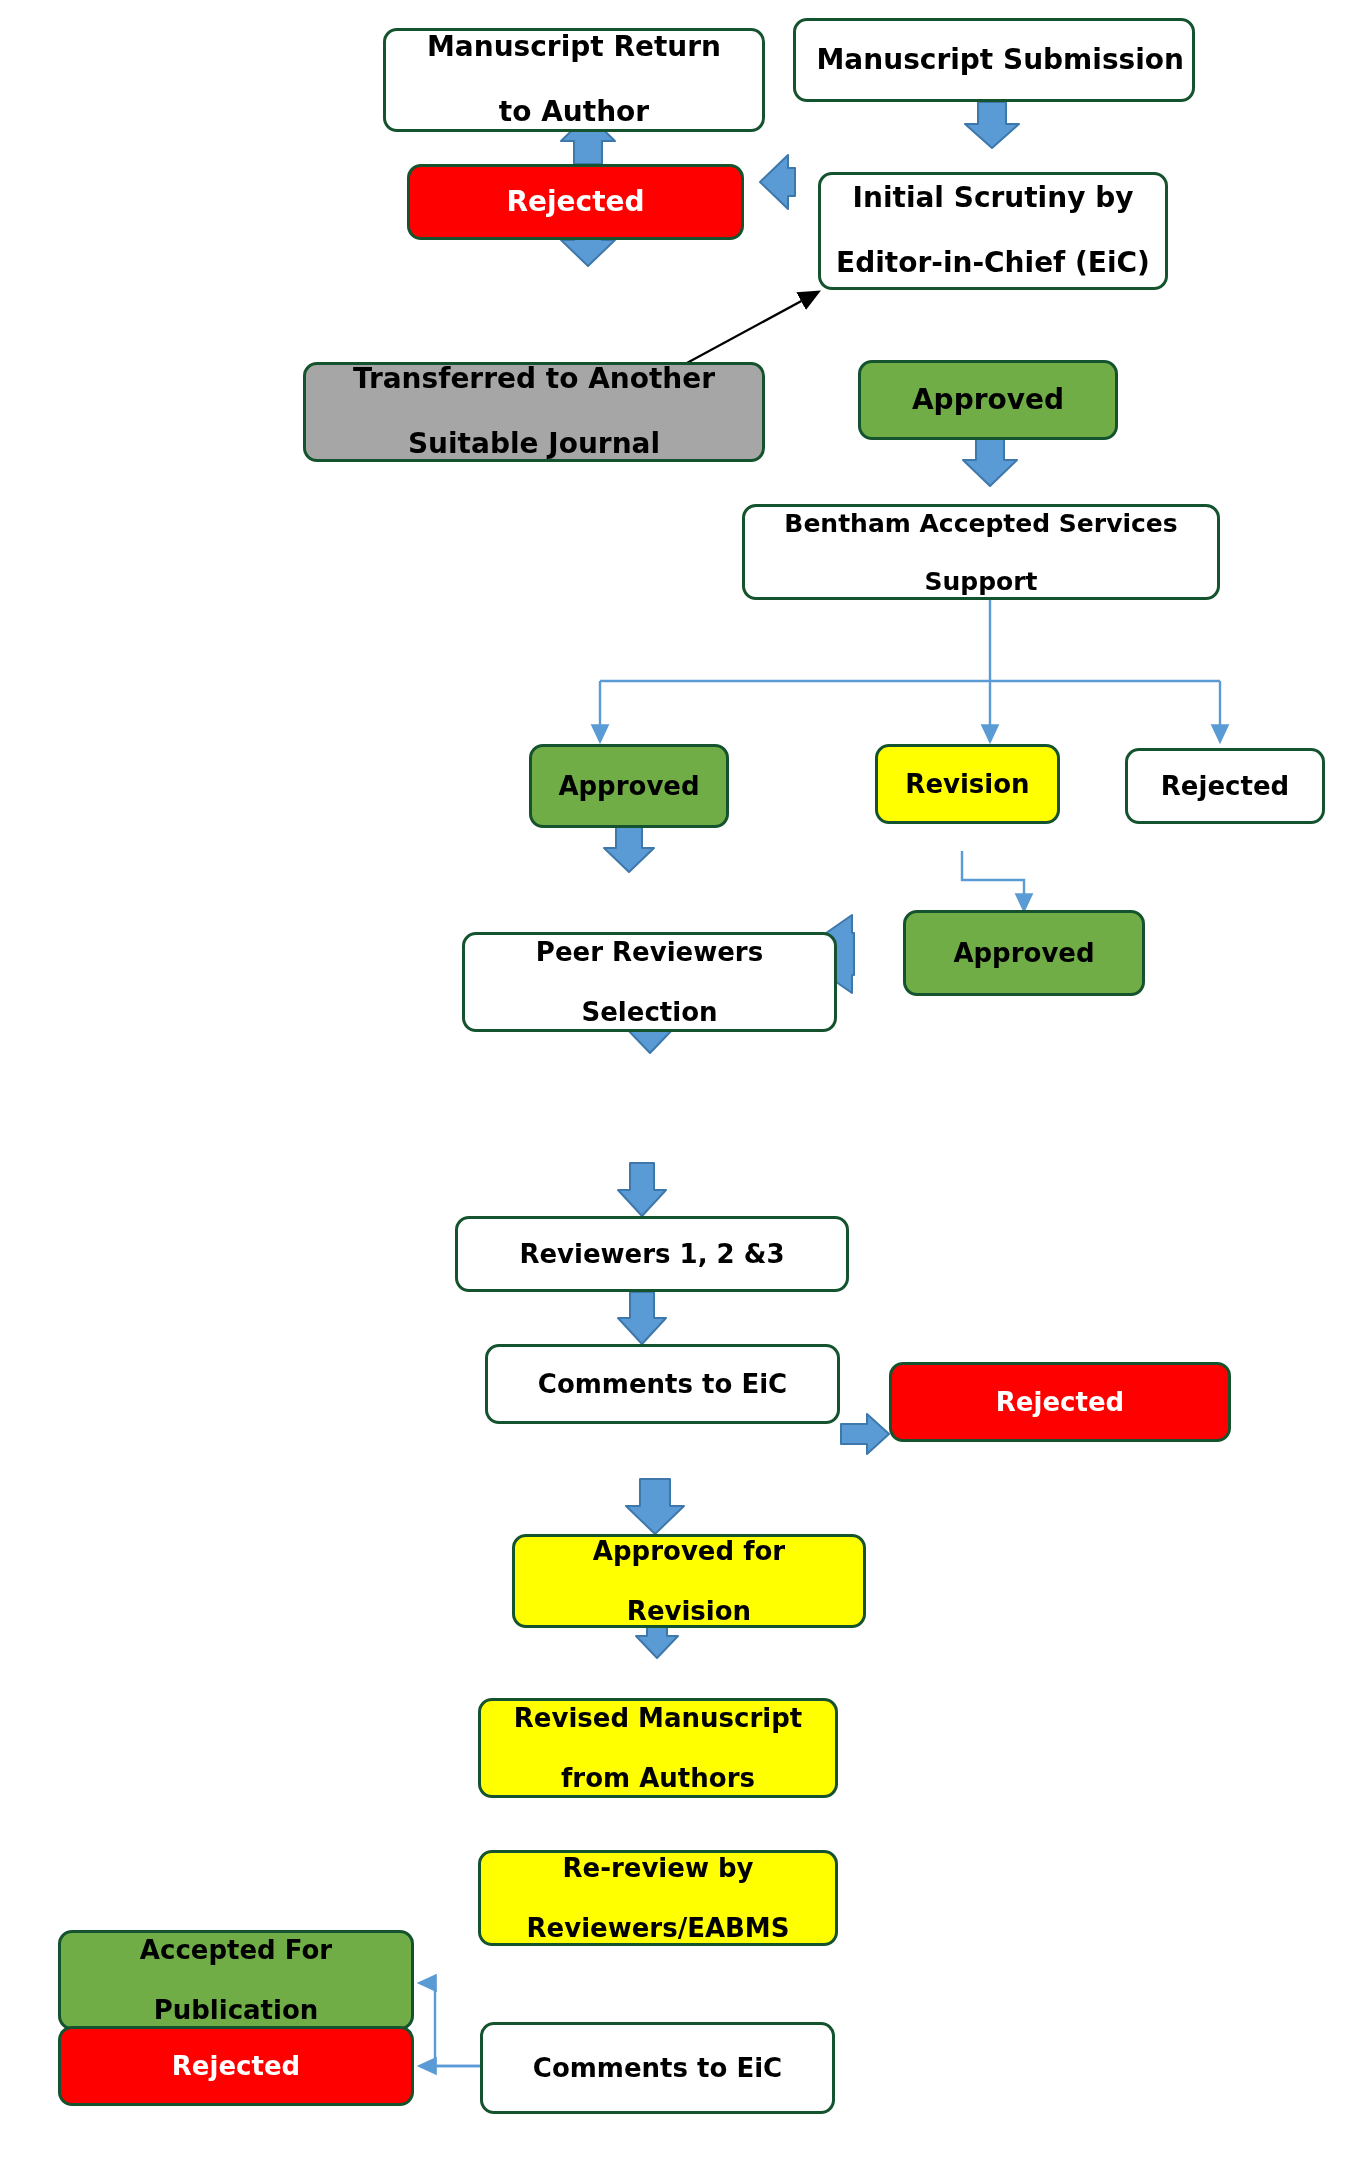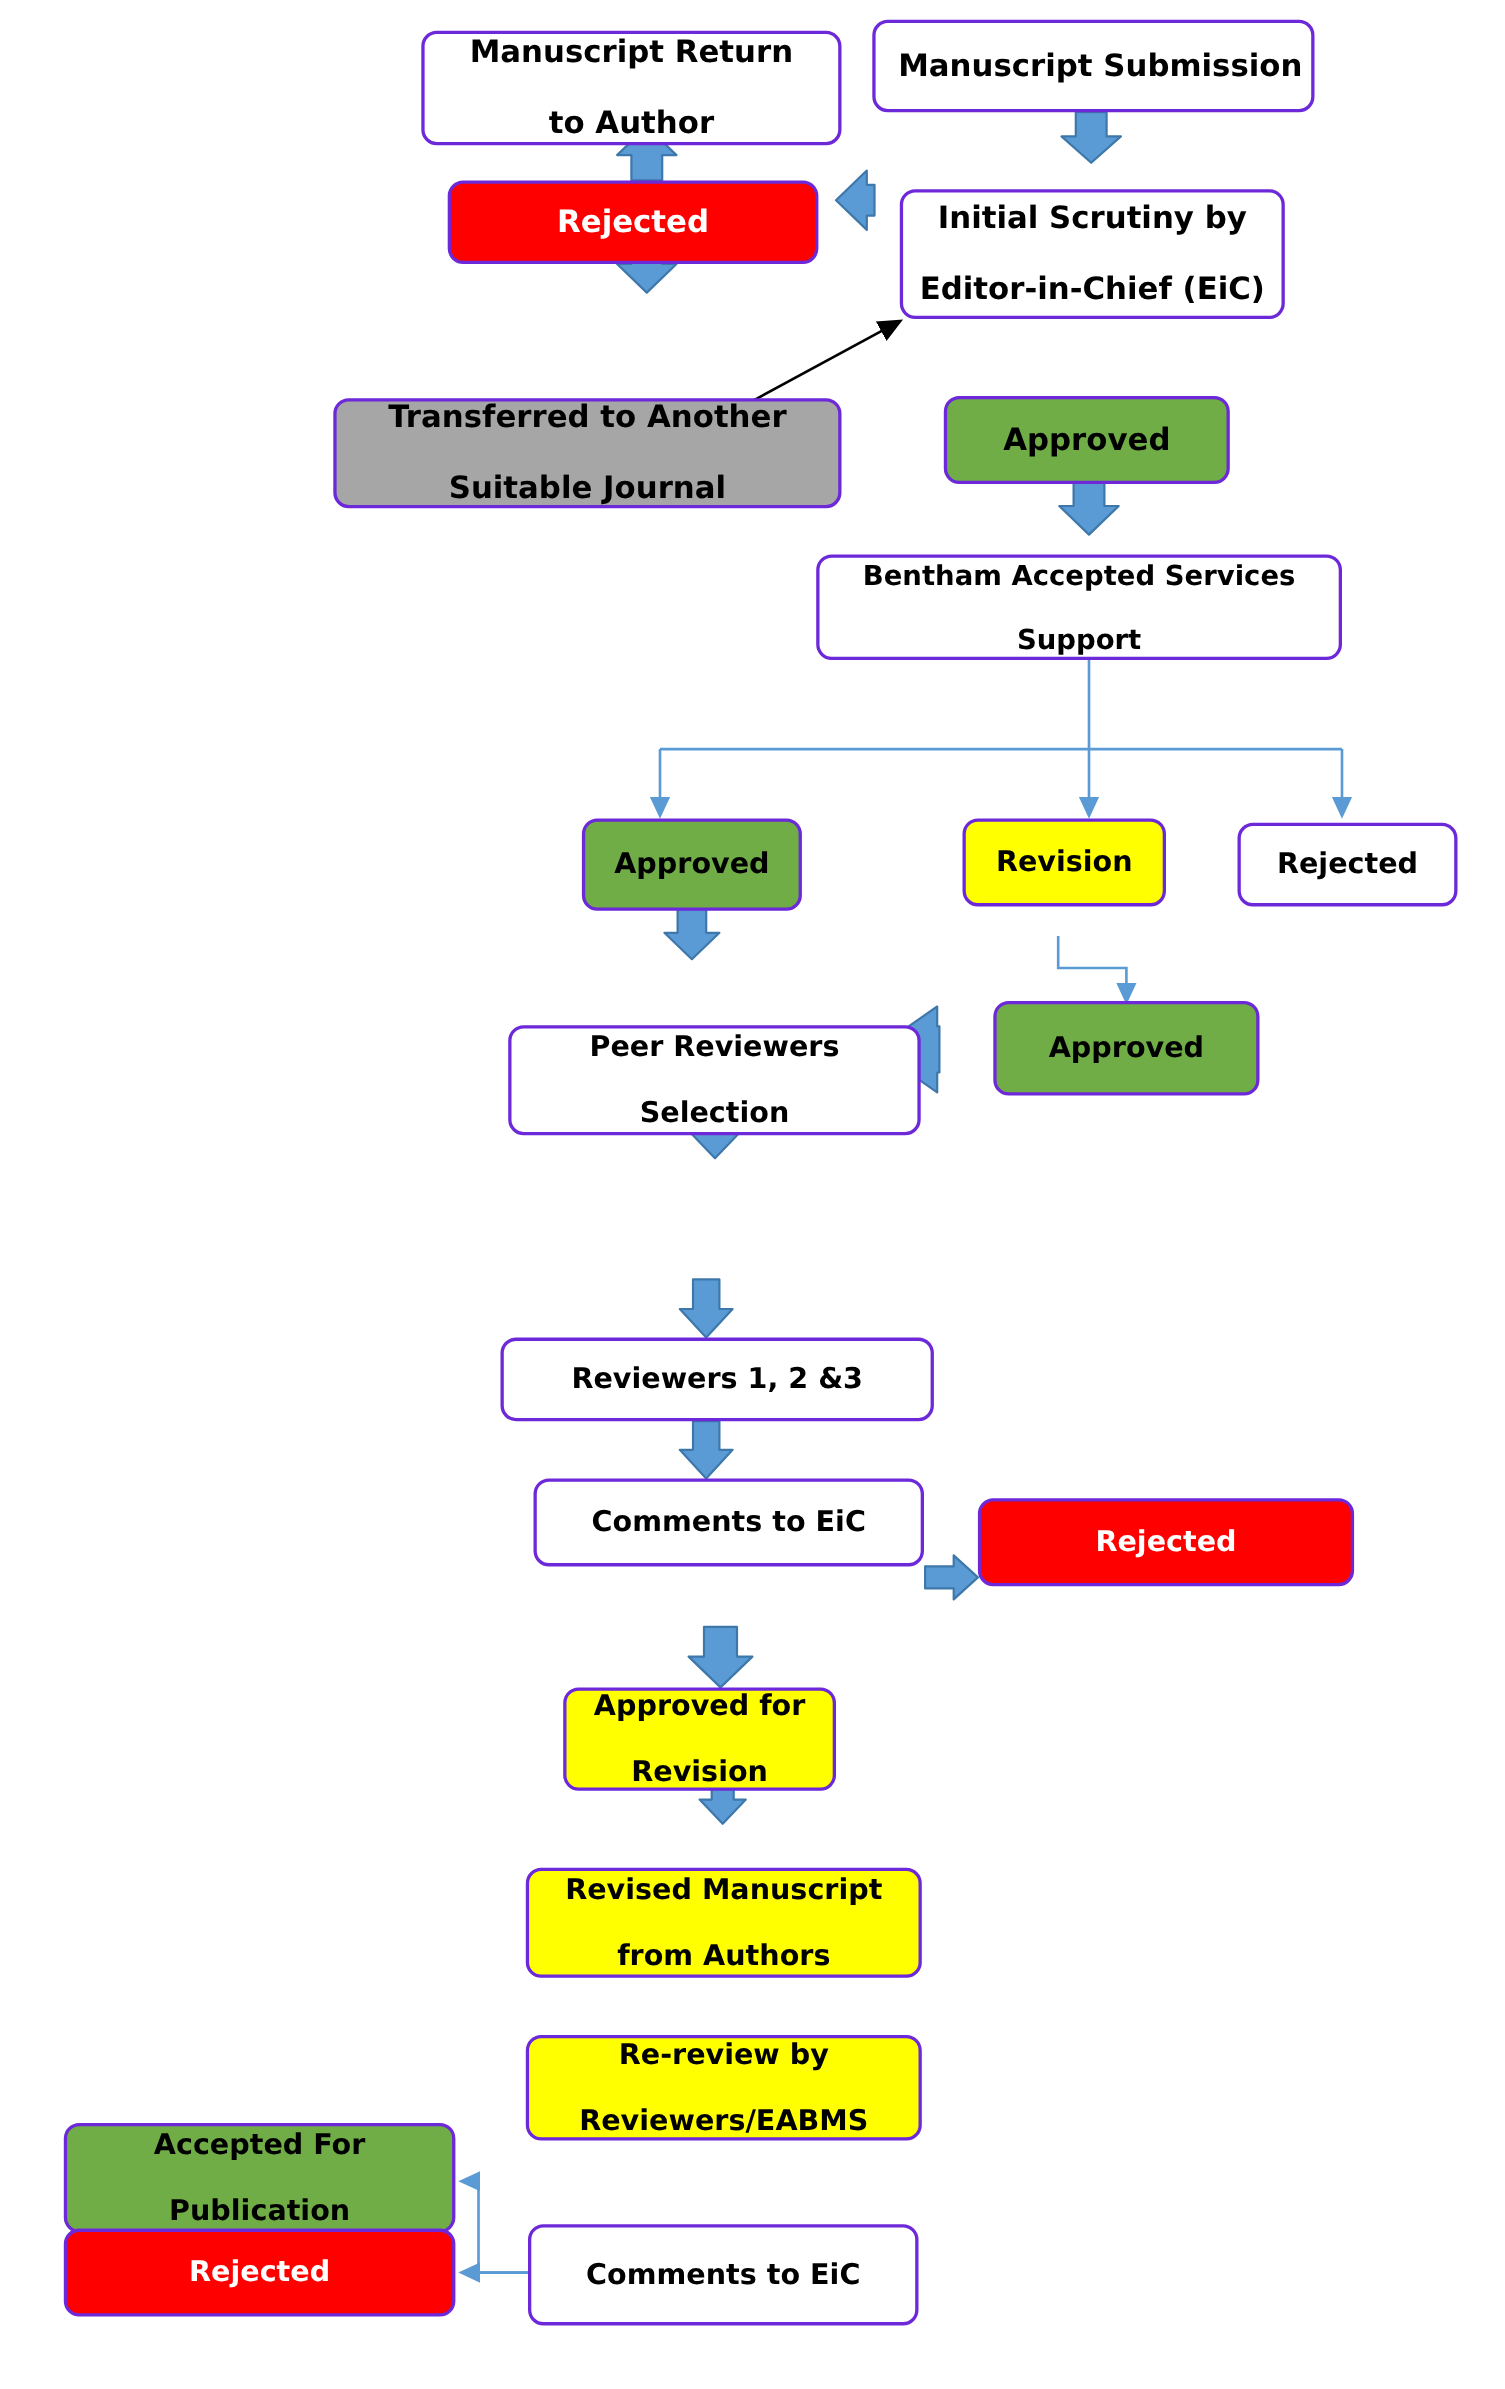--- a/index.html
+++ b/index.html
@@ -19,21 +19,21 @@
     position: absolute;
     left: 0;
     top: 0;
     width: 1368px;
     height: 2172px;
     pointer-events: none;
   }
   .node {
     position: absolute;
     box-sizing: border-box;
-    border: 3px solid #6d28d9;
+    border: 3px solid #14532d;
     border-radius: 14px;
     display: flex;
     align-items: center;
     justify-content: center;
     text-align: center;
     line-height: 1.16;
     font-weight: 700;
     color: #000000;
     background: #ffffff;
     padding: 2px 8px;
@@ -172,21 +172,21 @@
   </div>
 
   <div class="node fill-white t26" style="left:485px; top:1344px; width:355px; height:80px;">
     <span>Comments to EiC</span>
   </div>
 
   <div class="node fill-red t26" style="left:889px; top:1362px; width:342px; height:80px;">
     <span>Rejected</span>
   </div>
 
-  <div class="node fill-yellow t26" style="left:512px; top:1534px; width:248px; height:94px;">
+  <div class="node fill-yellow t26" style="left:512px; top:1534px; width:354px; height:94px;">
     <span><span>Approved for</span><br><span>Revision</span></span>
   </div>
 
   <div class="node fill-yellow t26" style="left:478px; top:1698px; width:360px; height:100px;">
     <span><span>Revised Manuscript</span><br><span>from Authors</span></span>
   </div>
 
   <div class="node fill-yellow t26" style="left:478px; top:1850px; width:360px; height:96px;">
     <span><span>Re-review by</span><br><span>Reviewers/EABMS</span></span>
   </div>

